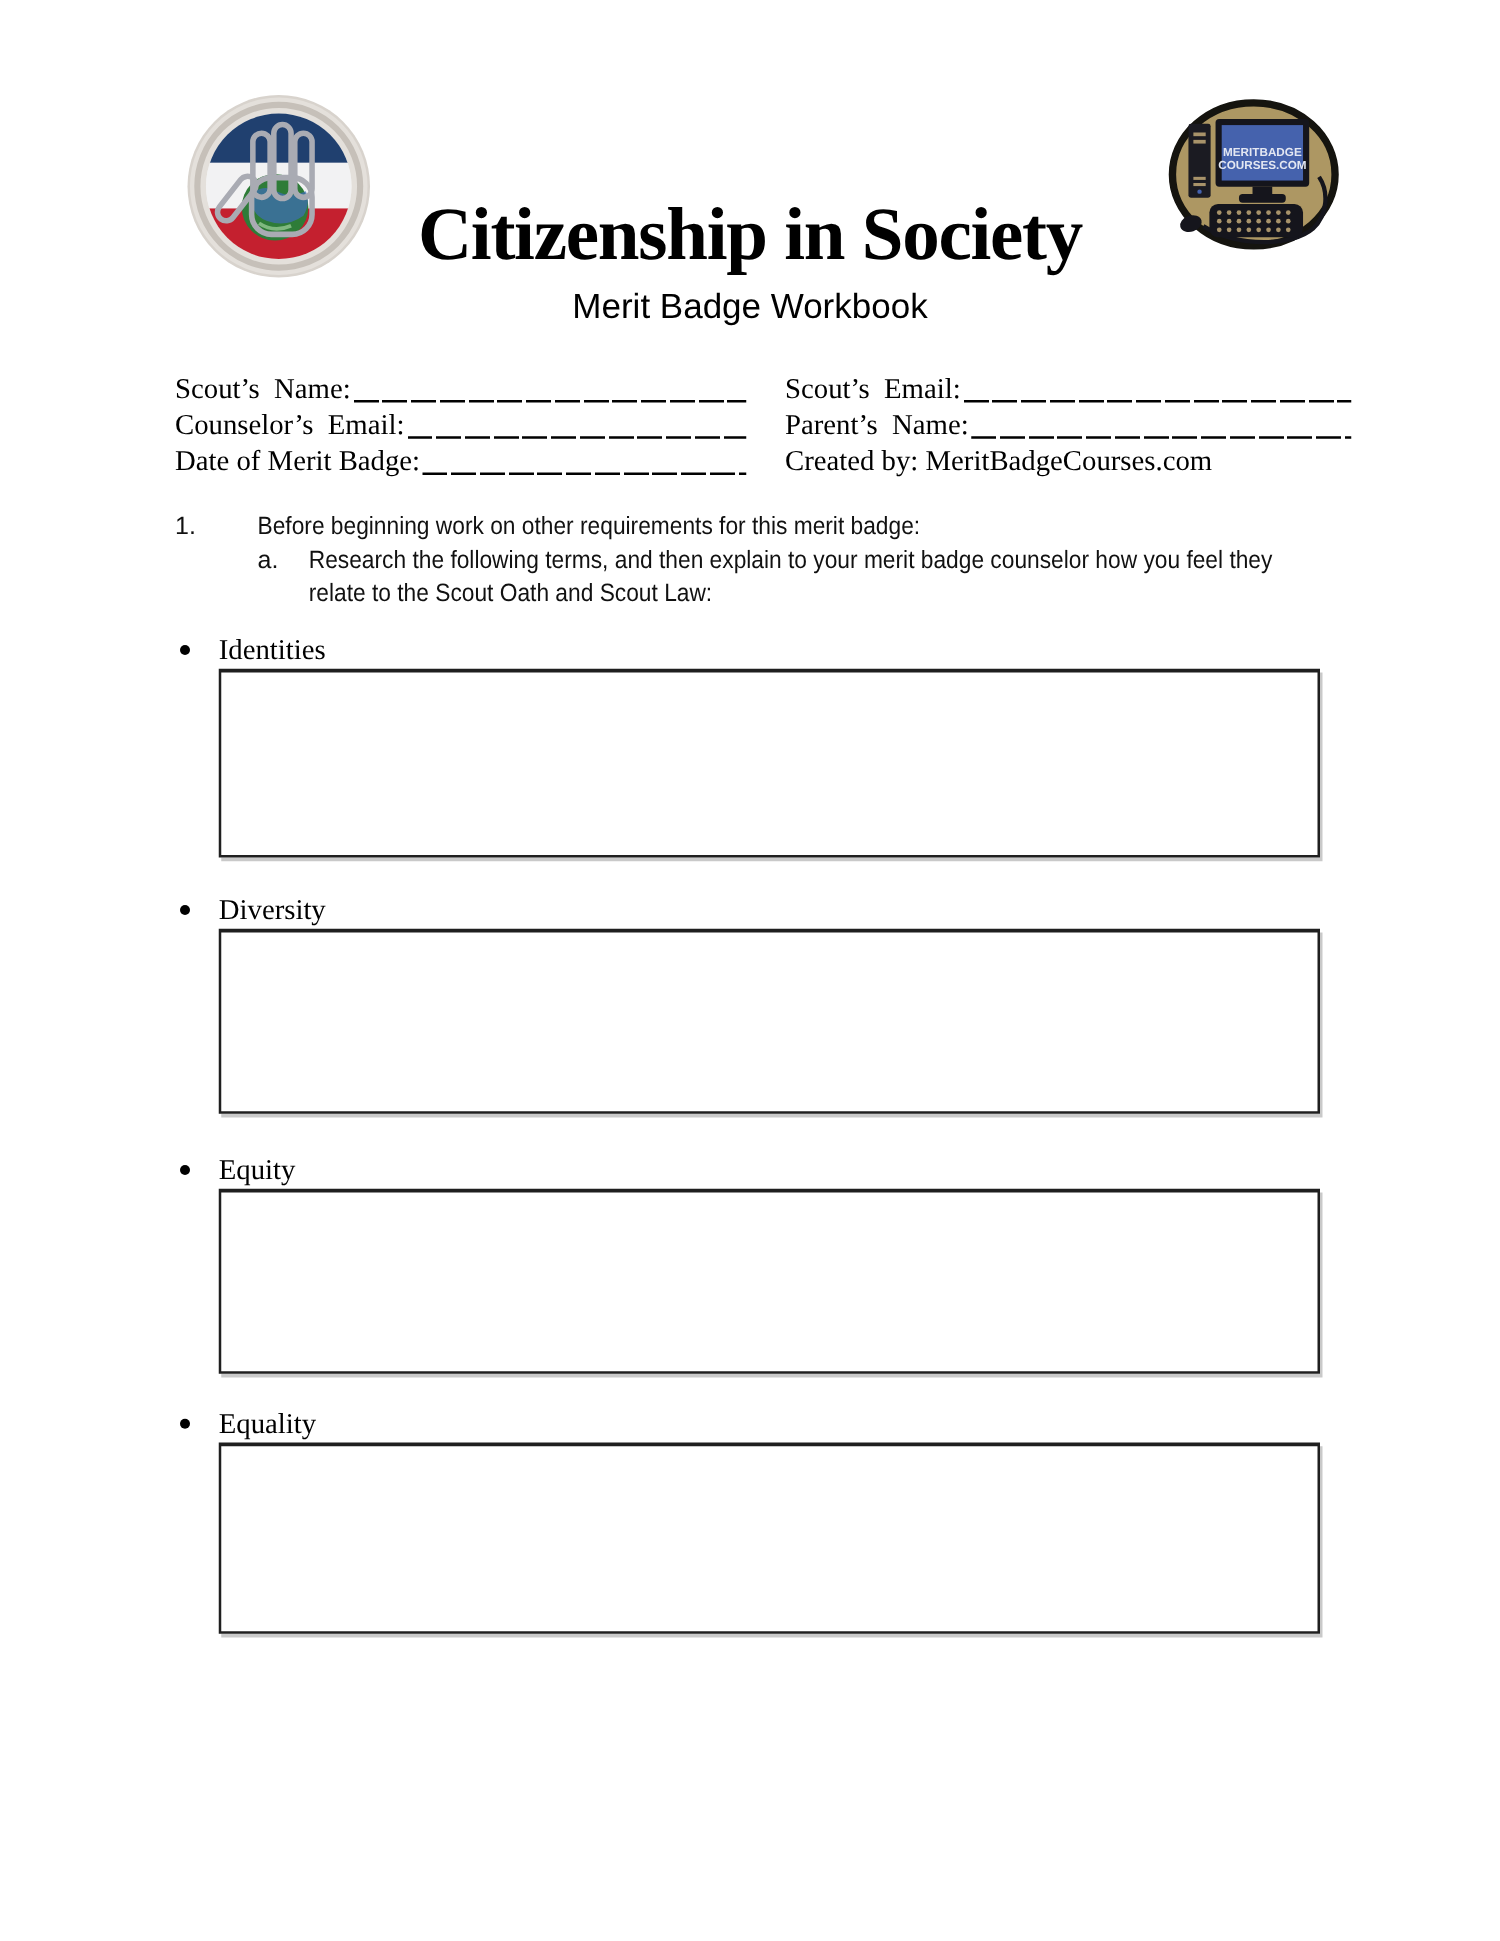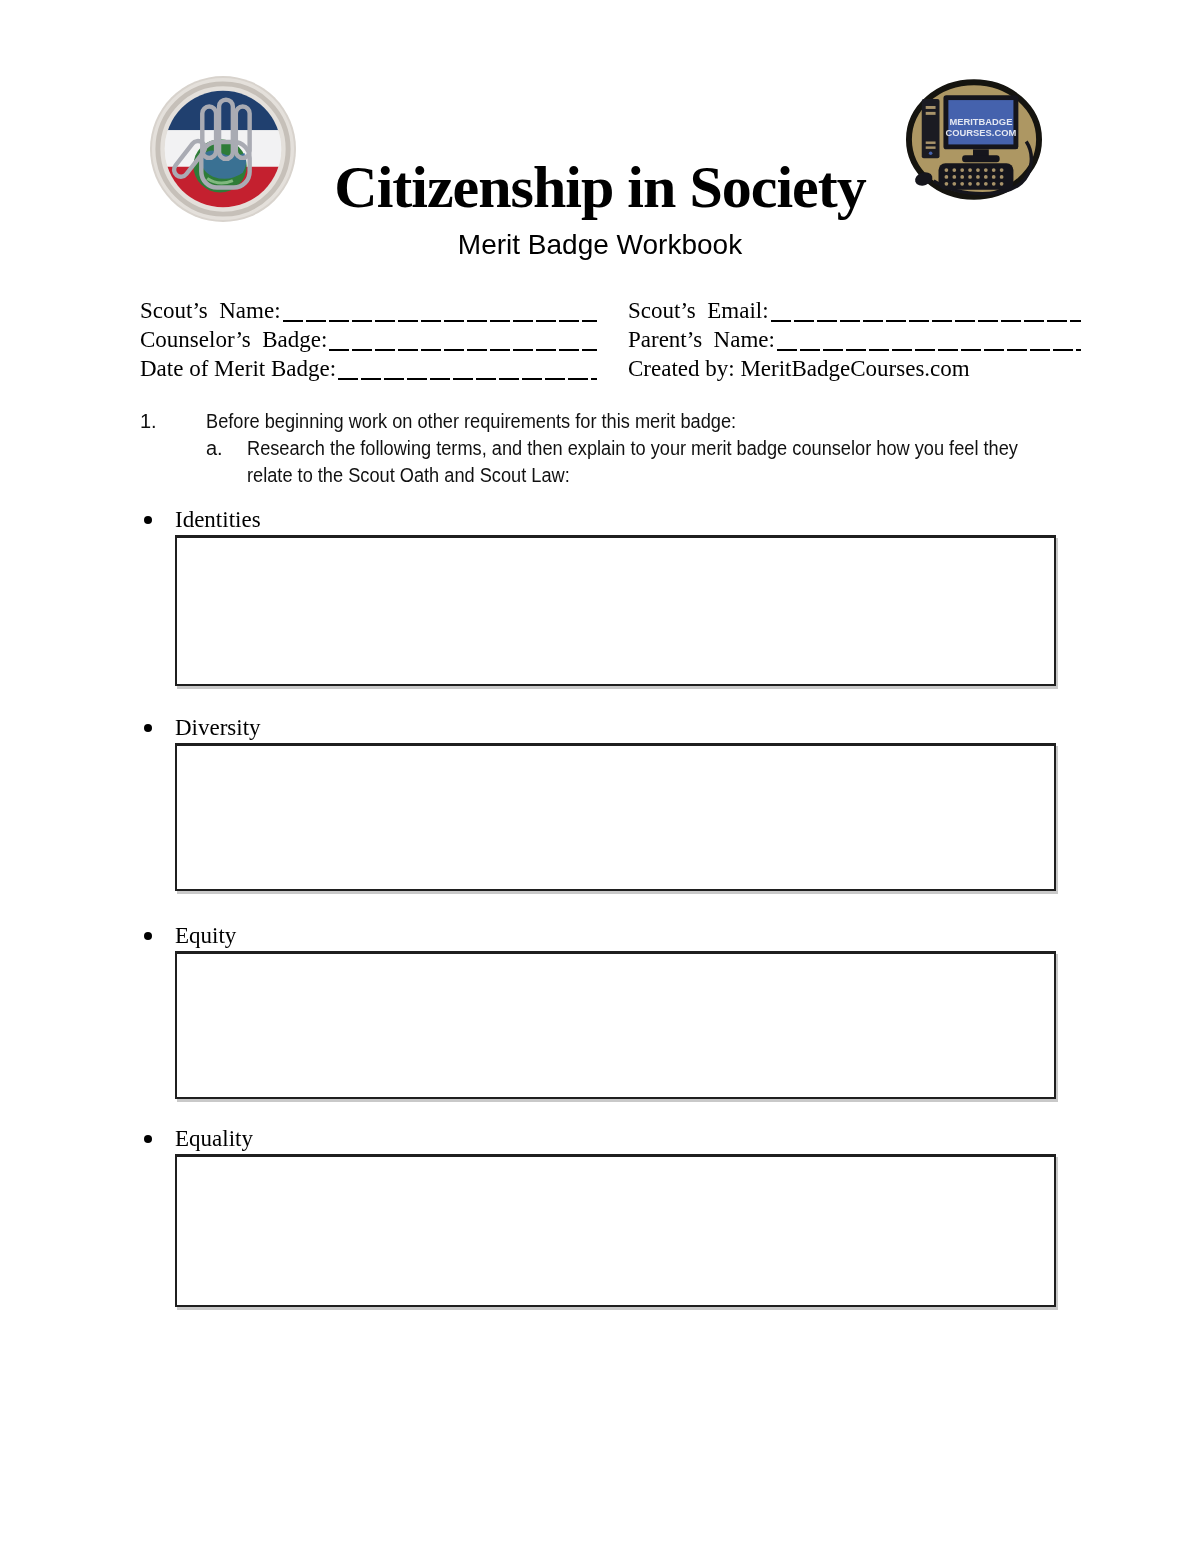--- a/index.html
+++ b/index.html
@@ -1,21 +1,21 @@
 <!DOCTYPE html>
 <html><head>
 <meta charset="utf-8">
 <style>
   html,body{margin:0;padding:0;background:#ffffff;}
   .page{position:relative;width:1200px;height:1553px;background:#ffffff;
         font-family:"Liberation Serif", serif;color:#000;overflow:hidden;}
 
   
   .badge-left{position:absolute;left:149px;top:74px;width:148px;height:150px;}
-  .badge-right{position:absolute;left:905px;top:77px;width:138px;height:125px;text-align:center;}
+  .badge-right{position:absolute;left:934px;top:77px;width:138px;height:125px;text-align:center;}
   .title{position:absolute;left:0;top:151px;width:1200px;margin:0;text-align:center;
          font-family:"Liberation Serif", serif;font-weight:bold;font-size:60px;
          line-height:72px;letter-spacing:-1px;}
   .subtitle{position:absolute;left:0;top:226px;width:1200px;text-align:center;
             font-family:"Liberation Sans", sans-serif;font-size:28px;line-height:38px;}
 
   
   .form-block{position:absolute;left:140px;top:296px;width:941px;
               font-size:23px;line-height:29px;}
   .form-row{display:flex;}
@@ -141,21 +141,21 @@
         <span class="f-label">Scout’s  Name:</span>
         <span class="fill-line"></span>
       </div>
       <div class="fcol col-right">
         <span class="f-label">Scout’s  Email:</span>
         <span class="fill-line"></span>
       </div>
     </div>
     <div class="form-row">
       <div class="fcol col-left">
-        <span class="f-label">Counselor’s  Badge:</span>
+        <span class="f-label">Counselor’s  Email:</span>
         <span class="fill-line"></span>
       </div>
       <div class="fcol col-right">
         <span class="f-label">Parent’s  Name:</span>
         <span class="fill-line"></span>
       </div>
     </div>
     <div class="form-row">
       <div class="fcol col-left">
         <span class="f-label">Date of Merit Badge:</span>

